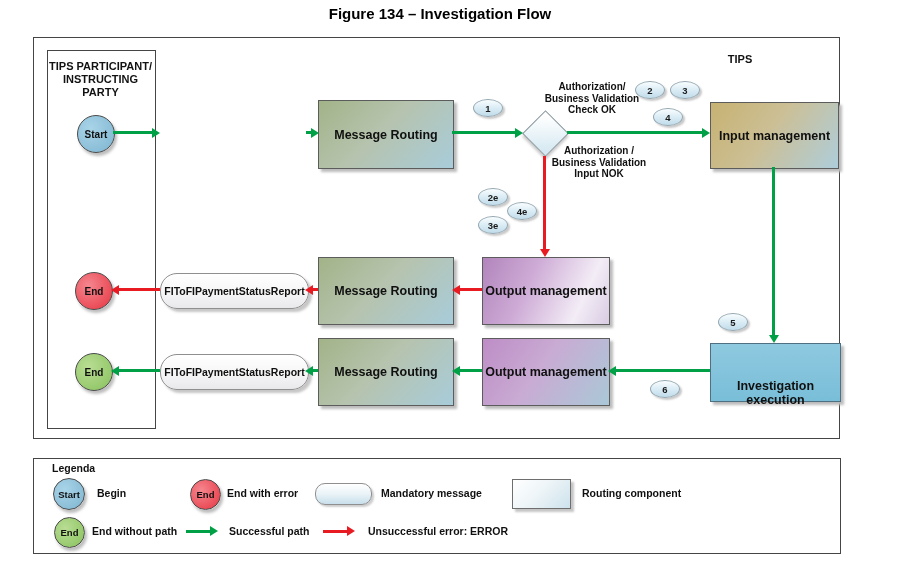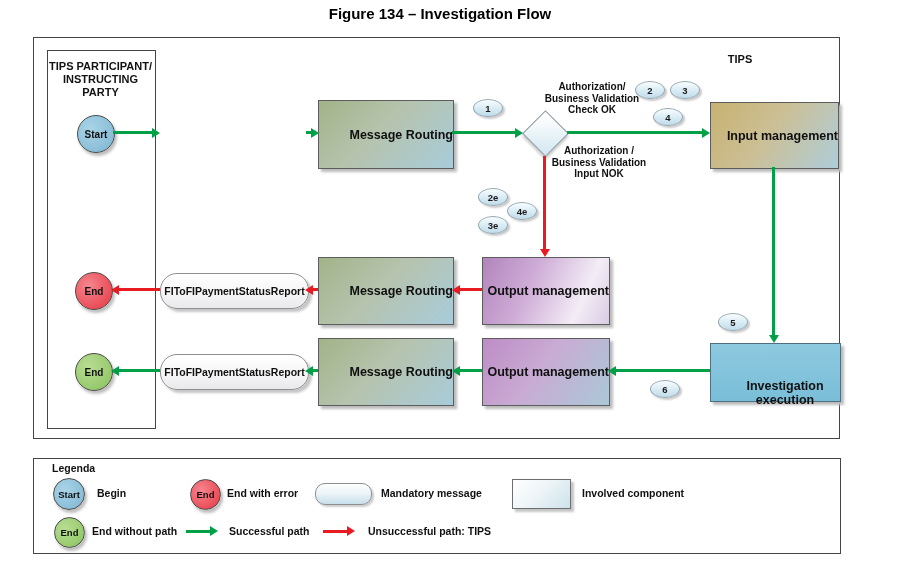--- a/index.html
+++ b/index.html
@@ -10,21 +10,21 @@
   .abs{position:absolute;}
   .frame{border:1.5px solid #454545;background:transparent;}
   .center-flex{display:flex;align-items:center;justify-content:center;text-align:center;}
 
   .figure-title{left:0;top:5px;width:880px;text-align:center;font-size:15px;font-weight:700;color:#000;}
 
   .lane-label{font-size:11px;font-weight:600;line-height:13px;text-align:center;color:#111;}
   .tips-label{font-size:11px;font-weight:600;color:#111;text-align:center;}
 
   .node-box{border:1.2px solid #5c5c5c;box-shadow:3px 3px 2.5px #bcbcbc;
-    font-size:12.5px;font-weight:600;color:#101010;justify-content:flex-end;}
+    font-size:12.5px;font-weight:600;color:#101010;}
   .box-mr{background:linear-gradient(135deg,#a2b388 0%,#b6c3ae 45%,#a8ccda 100%);}
   .box-input{background:linear-gradient(125deg,#c7b272 0%,#ccbf95 45%,#aecdda 100%);}
   .box-output-mid{background:linear-gradient(115deg,#b285bc 0%,#cfadd7 38%,#f3edf6 76%,#d9cbe3 100%);}
   .box-output-bot{background:linear-gradient(125deg,#bd8dc6 0%,#c9abd3 45%,#aac8d7 100%);}
   .box-inv{background:linear-gradient(180deg,#8ec9df 0%,#79bed8 100%);border-color:#4e7080;}
 
   .pill{background:linear-gradient(180deg,#ffffff 0%,#f6f6f7 55%,#e9e9ec 100%);
     border:1.2px solid #8f8f8f;border-radius:17px;box-shadow:3px 3px 2.5px #c6c6c6;
     font-size:10.5px;font-weight:600;color:#101010;}
 
@@ -202,28 +202,28 @@
 
   <div class="abs circle circle-end-red center-flex" style="left:190px;top:479px;width:29px;height:29px;font-size:9.5px;">
     <span>End</span>
   </div>
   <div class="abs legend-label" style="left:227px;top:486px;">End with error</div>
 
   <div class="abs legend-pill" style="left:315px;top:483px;"></div>
   <div class="abs legend-label" style="left:381px;top:486px;">Mandatory message</div>
 
   <div class="abs legend-comp" style="left:512px;top:479px;"></div>
-  <div class="abs legend-label" style="left:582px;top:486px;">Involved component</div>
+  <div class="abs legend-label" style="left:582px;top:486px;">Routing component</div>
 
   <div class="abs circle circle-end-green center-flex" style="left:54px;top:517px;width:29px;height:29px;font-size:9.5px;">
     <span>End</span>
   </div>
   <div class="abs legend-label" style="left:92px;top:524px;">End without path</div>
 
   <div class="abs legend-line-g" style="left:186px;top:530px;width:24px;"></div>
   <div class="abs head-right-g" style="left:210px;top:526px;"></div>
   <div class="abs legend-label" style="left:229px;top:524px;">Successful path</div>
 
   <div class="abs legend-line-r" style="left:323px;top:530px;width:24px;"></div>
   <div class="abs head-right-g" style="left:347px;top:526px;border-left-color:#e81b23;"></div>
-  <div class="abs legend-label" style="left:368px;top:524px;">Unsuccessful path: TIPS</div>
+  <div class="abs legend-label" style="left:368px;top:524px;">Unsuccessful error: ERROR</div>
 
 </div>
 
 </body></html>

